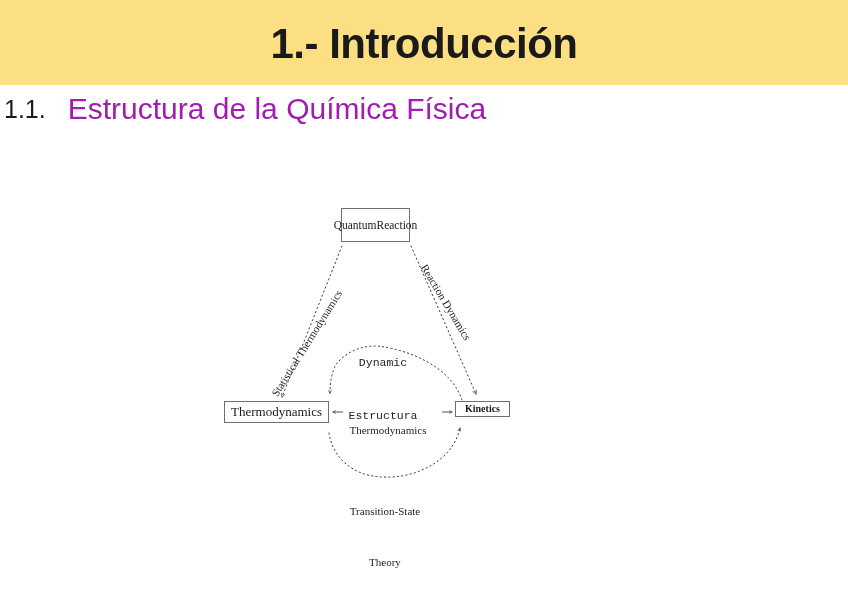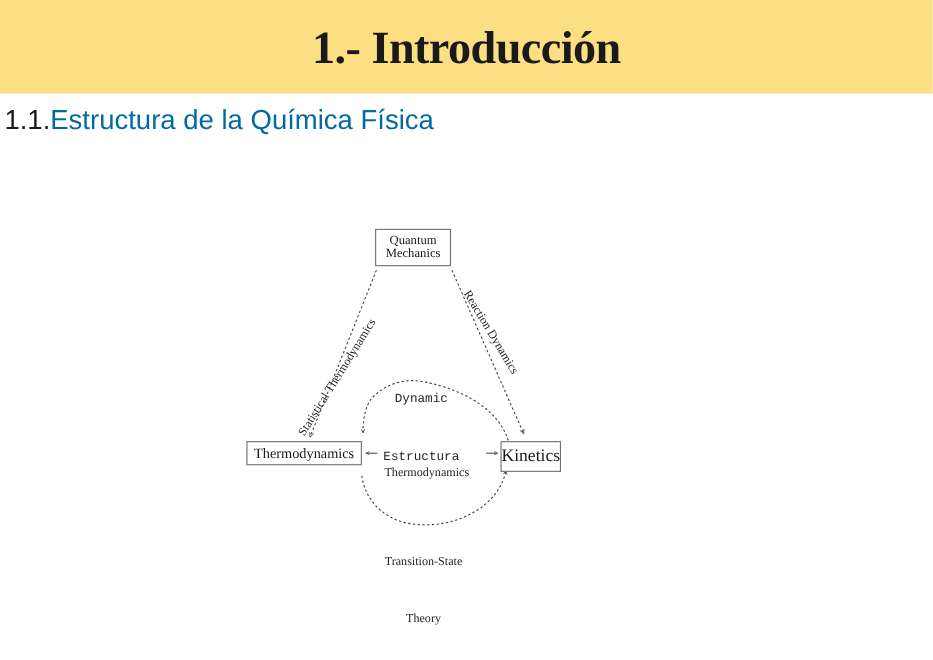--- a/index.html
+++ b/index.html
@@ -22,21 +22,21 @@
     top: 0;
     width: 848px;
     height: 85px;
     background: #fcdf82;
     display: flex;
     align-items: center;
     justify-content: center;
     box-sizing: border-box;
   }
   .slide-title {
-    font-family: Liberation Serif, serif;
+    font-family: Liberation Sans, sans-serif;
     font-weight: bold;
     font-size: 42px;
     line-height: 1;
     letter-spacing: -0.5px;
     color: #1a1a1a;
     white-space: pre;
     margin-top: 2px;
   }
 
   
@@ -52,23 +52,24 @@
     padding-left: 4px;
   }
   .subtitle-number {
     font-family: "Liberation Sans", sans-serif;
     font-size: 25px;
     color: #1a1a1a;
     line-height: 1;
   }
   .subtitle-text {
     font-family: "Liberation Sans", sans-serif;
-    font-size: 25px;
-    color: #0369a1;
+    font-size: 30px;
+    color: #a21caf;
     line-height: 1;
+    margin-left: 22px;
   }
 
   
   .diagram-wrap {
     position: absolute;
     left: 200px;
     top: 190px;
     width: 360px;
     height: 330px;
   }
@@ -84,21 +85,21 @@
   .node-box {
     position: absolute;
     box-sizing: border-box;
     border: 1px solid #6f6f6f;
     background: #ffffff;
     font-family: "Liberation Serif", serif;
     color: #191919;
     text-align: right;
     line-height: 1.08;
     display: flex;
-    flex-direction: column;
+    flex-direction: row;
     align-items: center;
     justify-content: center;
     padding: 1px 4px;
   }
   .node-quantum {
     left: 141px;
     top: 18px;
     width: 69px;
     height: 34px;
     font-size: 11.5px;
@@ -107,22 +108,23 @@
     left: 24px;
     top: 211px;
     width: 105px;
     height: 22px;
     font-size: 13px;
   }
   .node-kinetics {
     left: 255px;
     top: 211px;
     width: 55px;
-    height: 28px;
-    font-size: 16px;
+    height: 16px;
+    font-size: 10px;
+    font-weight: bold;
   }
 
   
   .dlabel {
     position: absolute;
     font-family: "Liberation Serif", serif;
     color: #242424;
     text-align: center;
     line-height: 1.55;
     white-space: pre;
@@ -201,21 +203,21 @@
     <path d="M 262 210 C 248 168, 188 156, 175 156 C 162 156, 148 161, 138 172 C 132 179, 130 192, 130 203" fill="none" stroke="#3a3a3a" stroke-width="1" stroke-dasharray="1.3 3.0" stroke-linecap="round" marker-end="url(#arrowDotSm)"></path>
 
     <path d="M 129 243 C 131 258, 140 272, 155 280 C 170 289, 200 290, 222 280 C 243 271, 256 256, 260 238" fill="none" stroke="#3a3a3a" stroke-width="1" stroke-dasharray="1.3 3.0" stroke-linecap="round" marker-end="url(#arrowDotSm)"></path>
 
     <path d="M 143 222 L 133 222" fill="none" stroke="#3a3a3a" stroke-width="0.9" marker-end="url(#arrowDotSm)"></path>
     <path d="M 242 222 L 252 222" fill="none" stroke="#3a3a3a" stroke-width="0.9" marker-end="url(#arrowDotSm)"></path>
   </svg>
 
   <div class="node-box node-quantum">
     <span>Quantum</span>
-    <span>Mechanics</span>
+    <span>Reaction</span>
   </div>
 
   <div class="node-box node-thermo">
     <span>Thermodynamics</span>
   </div>
 
   <div class="node-box node-kinetics">
     <span>Kinetics</span>
   </div>
 

